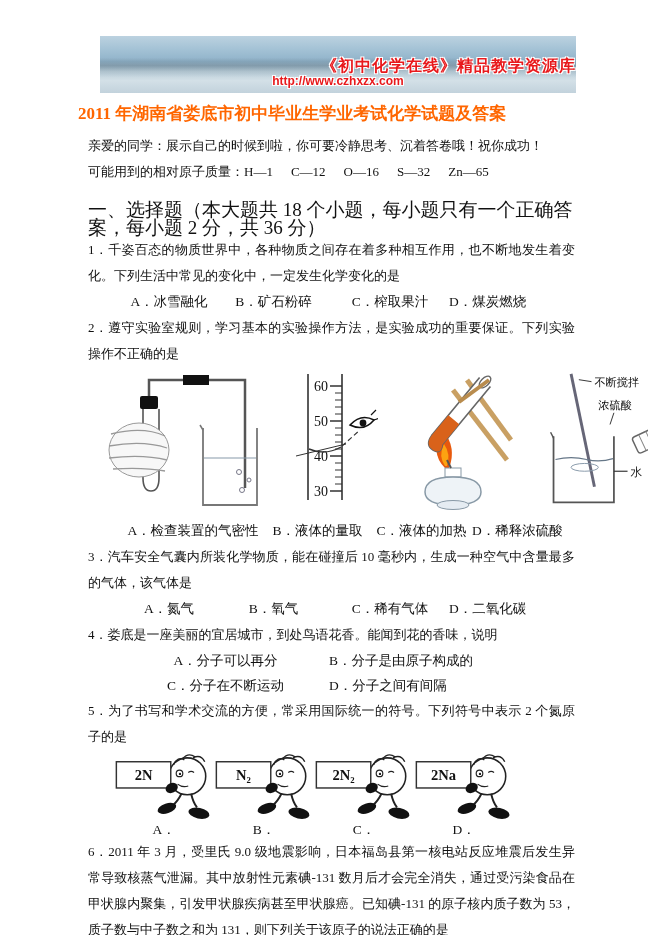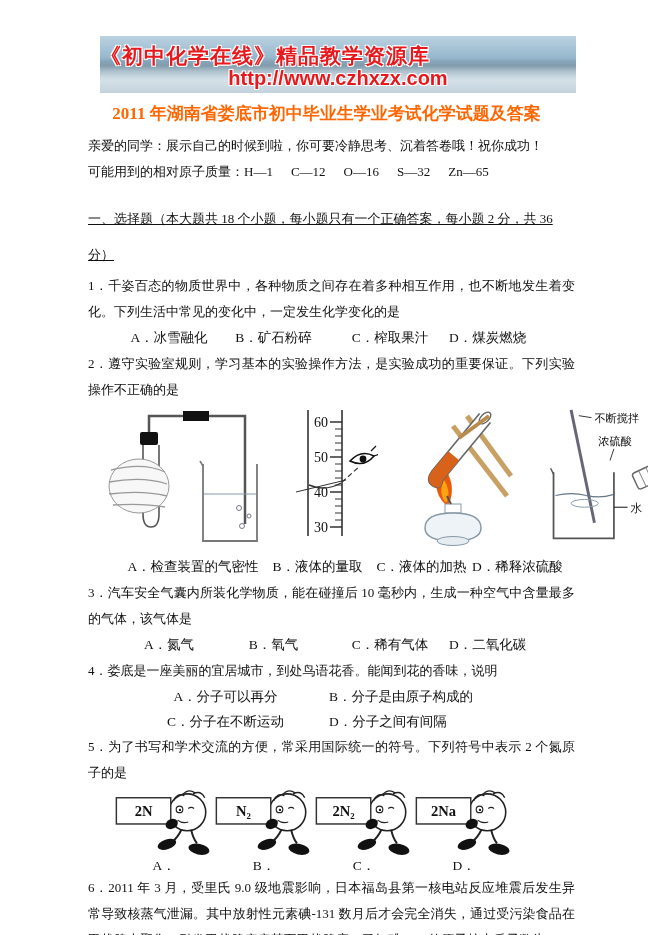--- a/index.html
+++ b/index.html
@@ -13,43 +13,43 @@
 
   
   .banner{
     margin-left:12px; width:476px; height:57px; position:relative;
     background:
       linear-gradient(180deg, rgba(110,130,145,0) 38%, rgba(95,115,128,.45) 52%, rgba(140,160,172,.25) 62%, rgba(110,130,145,0) 72%),
       linear-gradient(180deg,#bcd2e0 0%,#a5c3d6 22%,#8fb2c9 45%,#b9cdd8 62%,#d3e0e7 78%,#c2d2dc 100%);
     overflow:hidden;
   }
   .banner .b1{
-    display:block; text-align:left; padding-top:6px;
-    font-weight:bold; font-size:21px; letter-spacing:1px; color:#e8191c;
+    display:block; text-align:right; padding-top:20px;
+    font-weight:bold; font-size:16px; letter-spacing:1px; color:#e8191c;
     text-shadow:-1px -1px 0 #fff,1px -1px 0 #fff,-1px 1px 0 #fff,1px 1px 0 #fff;
     white-space:nowrap;
   }
   .banner .b2{
     display:block; text-align:center; margin-top:-3px;
-    font-weight:bold; font-size:20px; color:#e8191c;
+    font-weight:bold; font-size:12px; color:#e8191c;
     font-family:"Liberation Sans","DejaVu Sans",sans-serif;
     text-shadow:-1px -1px 0 #fff,1px -1px 0 #fff,-1px 1px 0 #fff,1px 1px 0 #fff;
   }
 
   
   .doc-title{
-    margin:9px 0 8px -10px; text-align:center;
+    margin:9px 0 8px -10px; text-align:left;
     color:#f60; font-weight:bold; font-size:17px; white-space:nowrap;
   }
   p.line{ font-size:13px; line-height:26px; text-align:justify; }
   .intro1{ line-height:25px; }
   .intro2{ line-height:25px; text-indent:70px; }
   .masses{ line-height:25px; margin-bottom:16px; }
   .masses .m{ display:inline-block; margin-right:18px; }
-  .sec-head{ font-size:13px; line-height:36px;text-decoration:underline; }
+  .sec-head{ font-size:19px; line-height:18px; }
 
   .opt-row{ padding-left:34px; font-size:13.5px; line-height:26px; white-space:nowrap; }
   .opt{ display:inline-block;text-align:center; }
   .q1w1{ width:94px; } .q1w2{ width:115px; } .q1w3{ width:118px; }
   .q2w1{ width:142px; } .q2w2{ width:107px; } .q2w3{ width:101px; }
   .q4grid{ padding-left:34px; font-size:13.5px; line-height:25px; }
   .q4grid .opt{ width:207px; }
 
   
   .figrow{ display:flex; align-items:flex-start; height:150px; margin:1px 0 0 6px;gap:22px; }

